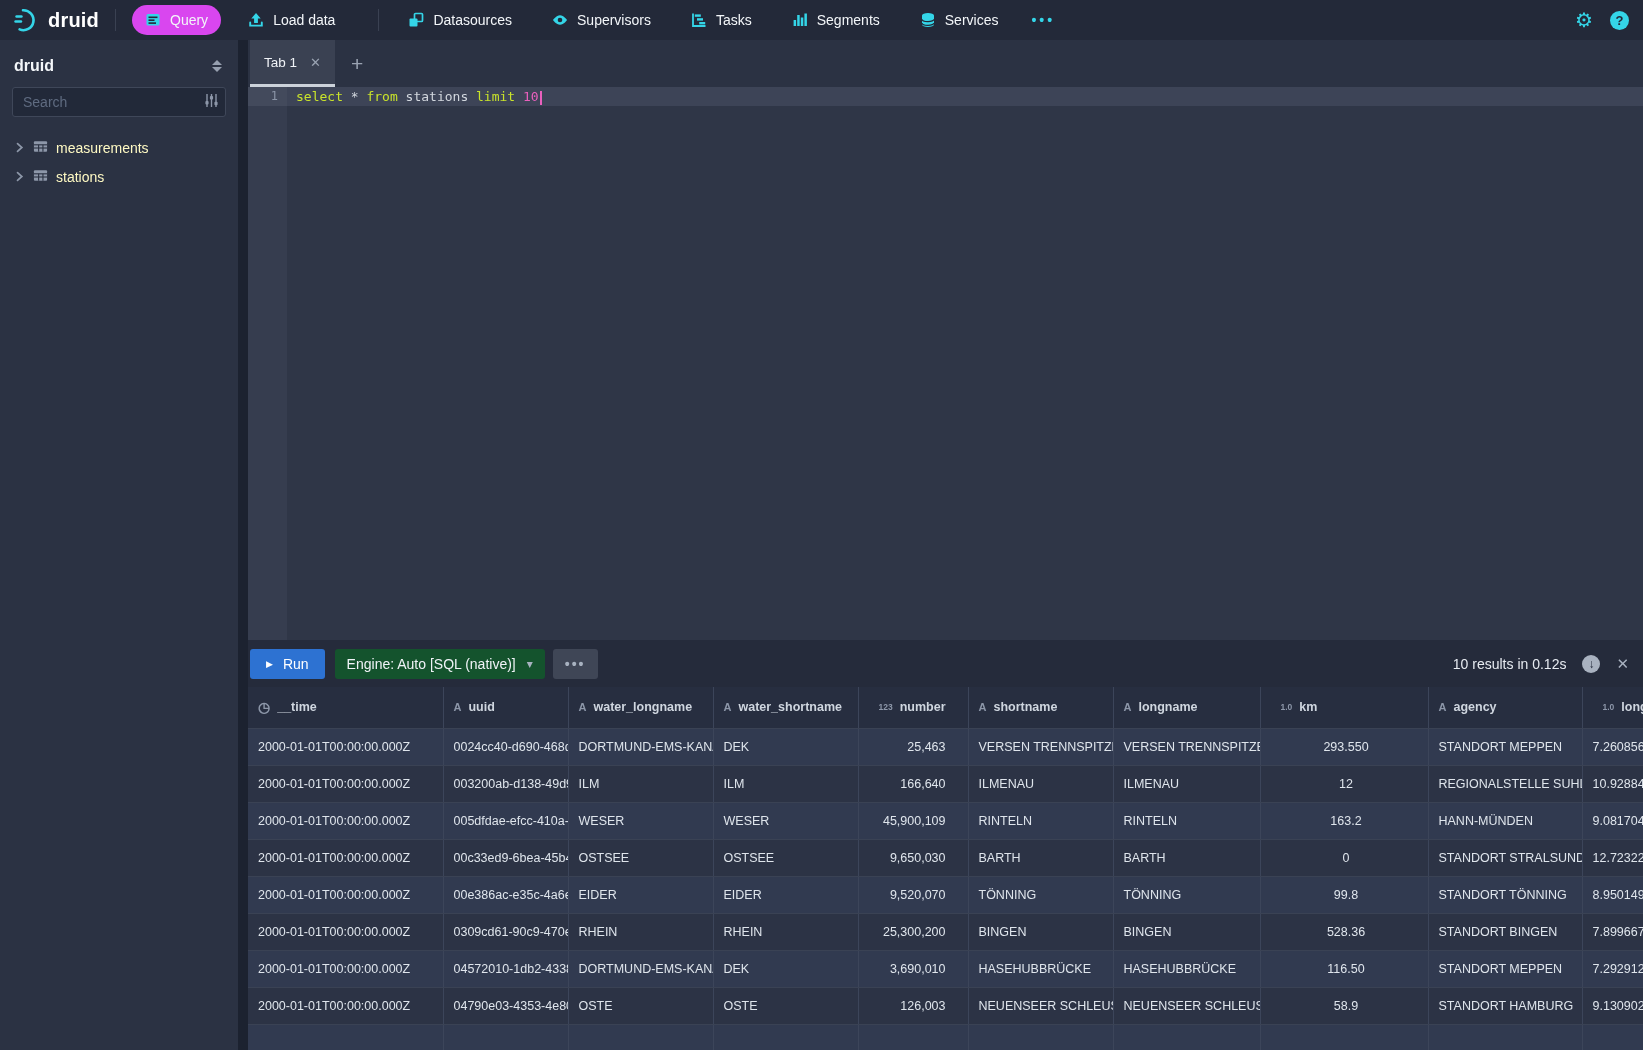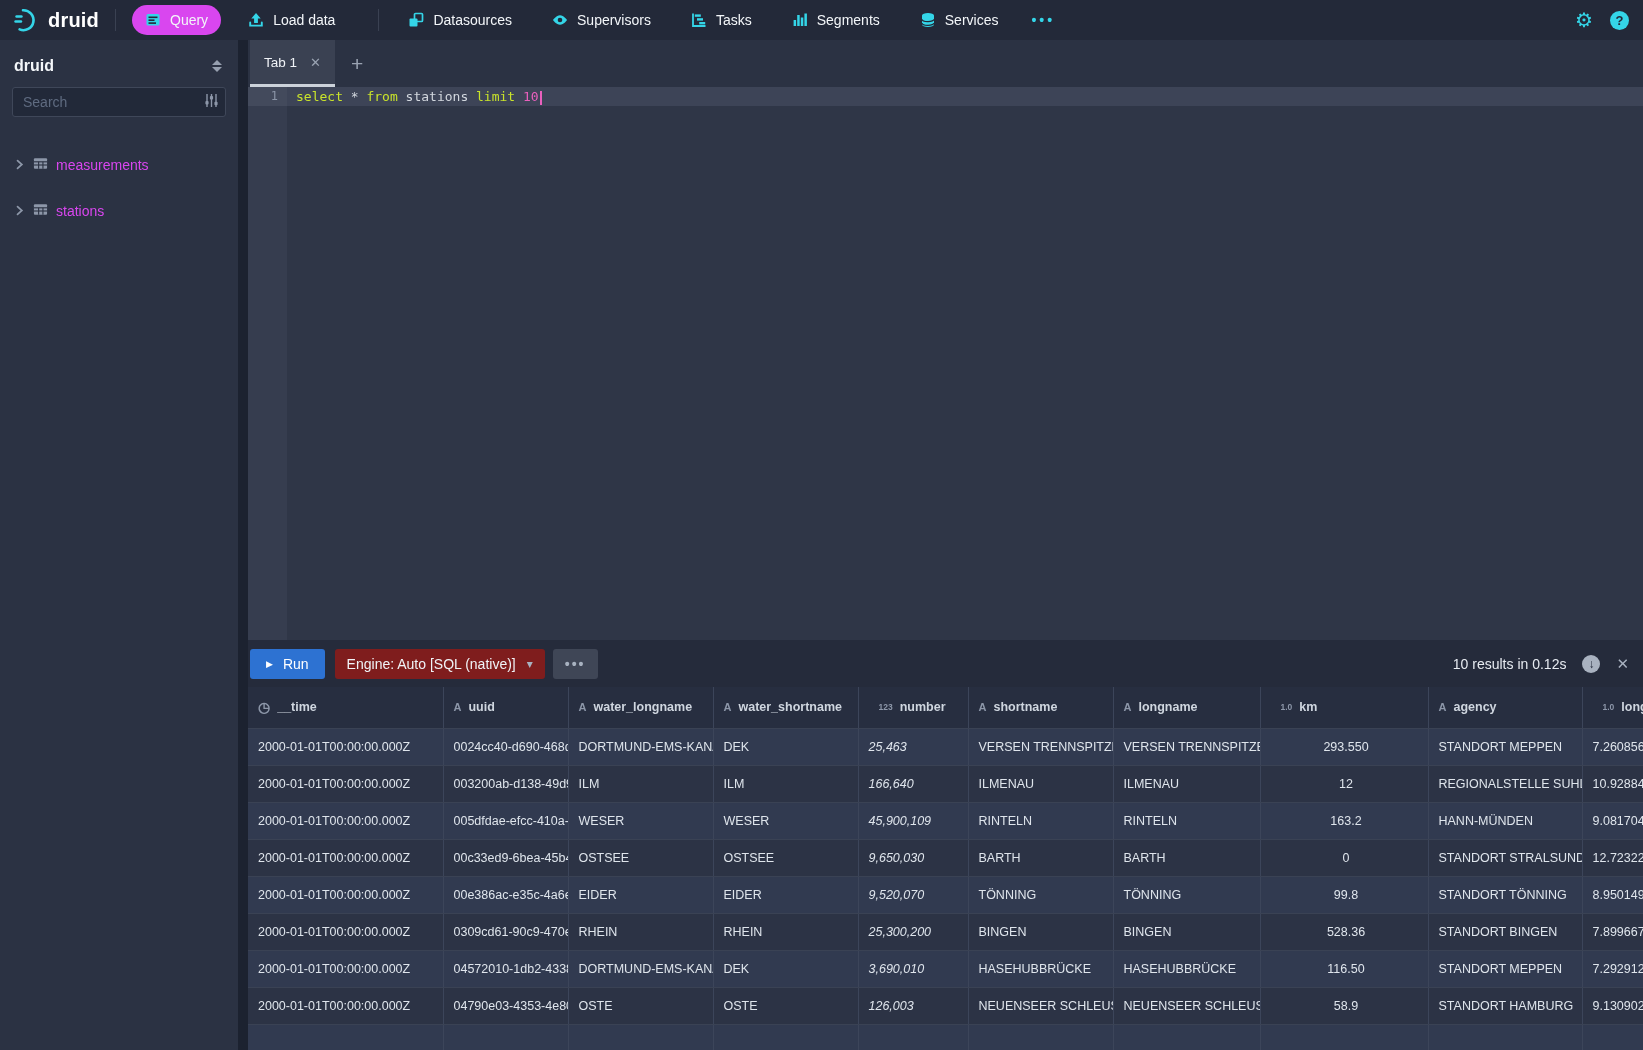--- a/index.html
+++ b/index.html
@@ -36,21 +36,21 @@
   .dcaret i { display:block; width:0; height:0; border-left:5px solid transparent; border-right:5px solid transparent; }
   .dcaret .up { border-bottom:5px solid #97a0b0; }
   .dcaret .dn { border-top:5px solid #97a0b0; }
   .search-box { margin:0 12px 10px 12px; height:30px; background:#222939;
                 border:1px solid #3f4759; border-radius:3px; display:flex; align-items:center; padding:0 8px 0 10px; }
   .search-box input { flex:1; background:transparent; border:none; outline:none;
                       color:#dfe5ec; font-size:14px; font-family:inherit; }
   .search-box input::placeholder { color:#5f6b80; }
   .tree { padding-top:6px; }
   .tree-item { display:flex; align-items:center; gap:8px; height:29px; padding-left:14px;
-               color:#d946ef; font-size:14px; cursor:pointer;margin-top:17px; }
+               color:#fef9c3; font-size:14px; cursor:pointer; }
 
   
   .main { flex:1; min-width:0; margin-left:10px; display:flex; flex-direction:column; background:#2f3647; }
 
   
   .tabbar { height:47px; flex:none; background:#2b3243; display:flex; align-items:stretch; padding-left:2px; }
   .tab { display:flex; align-items:center; gap:13px; padding:12px 14px; background:#3a4152;
          border-bottom:3px solid #ccd2da; cursor:pointer;justify-content:flex-end; }
   .tab-label { color:#f0f3f7; font-size:13.5px; }
   .tab-close { color:#9aa3b2; font-size:13px; cursor:pointer; }
@@ -68,21 +68,21 @@
   .tok-kw { color:#c9e32a; }
   .tok-plain { color:#d2d7de; }
   .tok-num { color:#e960bd; }
   .caret { display:inline-block; width:2px; height:14px; background:#e960bd; vertical-align:middle; margin-left:1px; }
 
   
   .runbar { height:47px; flex:none; background:#252b3b; display:flex; align-items:center; padding:0 10px 0 2px; }
   .btn { height:30px; display:flex; align-items:center; border-radius:3px; font-size:14px; cursor:pointer; user-select:none; }
   .btn-run { background:#2d72d2; color:#fff; padding:0 16px; gap:10px; }
   .btn-run .play { font-size:9px; }
-  .btn-engine { background:#7f1d1d; color:#f0f3f7; padding:0 12px; margin-left:10px; gap:11px; }
+  .btn-engine { background:#14532d; color:#f0f3f7; padding:0 12px; margin-left:10px; gap:11px; }
   .btn-engine .caret-dn { color:#a8b2c0; font-size:12px; }
   .btn-more { background:#3f4656; color:#a8b2c0; padding:0 12px; margin-left:8px;
               font-weight:bold; letter-spacing:2px; }
   .runbar-right { margin-left:auto; display:flex; align-items:center; gap:16px; padding-right:4px; }
   .results-info { color:#e7ebf1; font-size:14px; }
   .dl-circle { width:18px; height:18px; border-radius:50%; background:#a9b2c0; color:#252b3b;
                display:flex; align-items:center; justify-content:center; font-size:12px; font-weight:bold; cursor:pointer; }
   .close-x { color:#a9b2c0; font-size:15px; cursor:pointer; }
 
   
@@ -93,21 +93,21 @@
   .grid th { height:41px; background:#272e40; text-align:left; padding:0 0 0 10px;
              color:#cfd6df; font-size:12.5px; font-weight:600; cursor:pointer; }
   .th-inner { display:flex; align-items:center; gap:7px; }
   .glyph { color:#8d97a9; flex:none; }
   .glyph-time { font-size:14px; }
   .glyph-str { font-size:11px; font-weight:bold; }
   .glyph-num { font-size:8.5px; font-weight:bold; letter-spacing:0;margin-left:10px; }
   .grid td { height:37px; padding:0 6px 0 10px; color:#dfe5ec; font-size:12.5px; cursor:pointer; }
   .grid tbody tr:nth-child(odd)  td { background:#313a50; }
   .grid tbody tr:nth-child(even) td { background:#2c3345; }
-  td.c-num { text-align:left; padding-right:22px;font-style:italic; }
+  td.c-num { text-align:right; padding-right:22px; }
   td.c-center { text-align:center; }
 </style>
 </head>
 <body>
 
 <div class="app">
 
   <nav class="navbar">
     <div class="brand">
       <svg width="26" height="26" viewBox="0 0 26 26">

